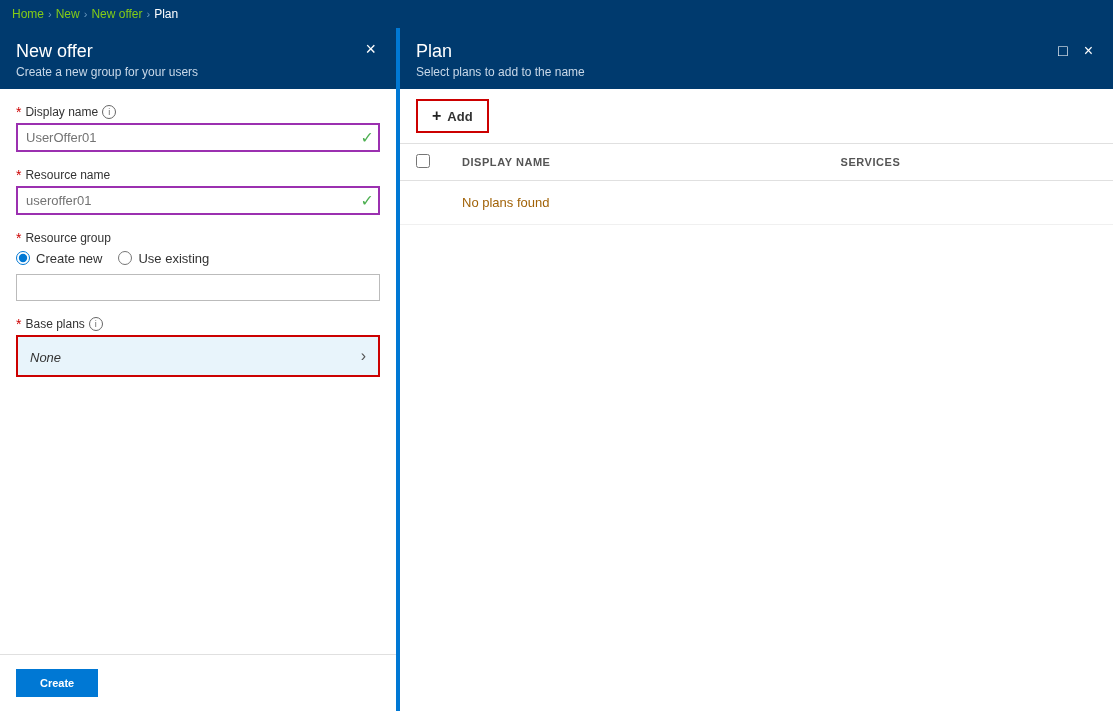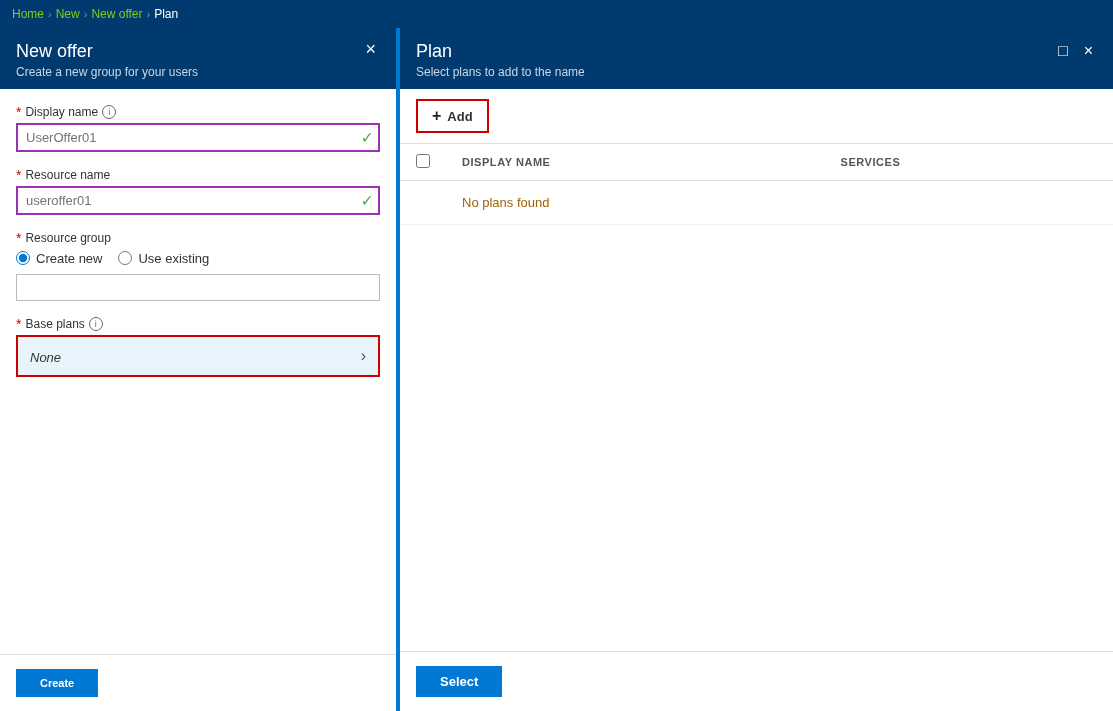--- a/index.html
+++ b/index.html
@@ -434,18 +434,15 @@
         </thead>
         <tbody>
           <tr class="no-plans-row">
             <td></td>
             <td colspan="2">No plans found</td>
           </tr>
         </tbody>
       </table>
     </div>
 
-    <div class="right-footer">
-      <button class="select-btn">Select</button>
-    </div>
   </div>
 
 </div>
 
 </body></html>

